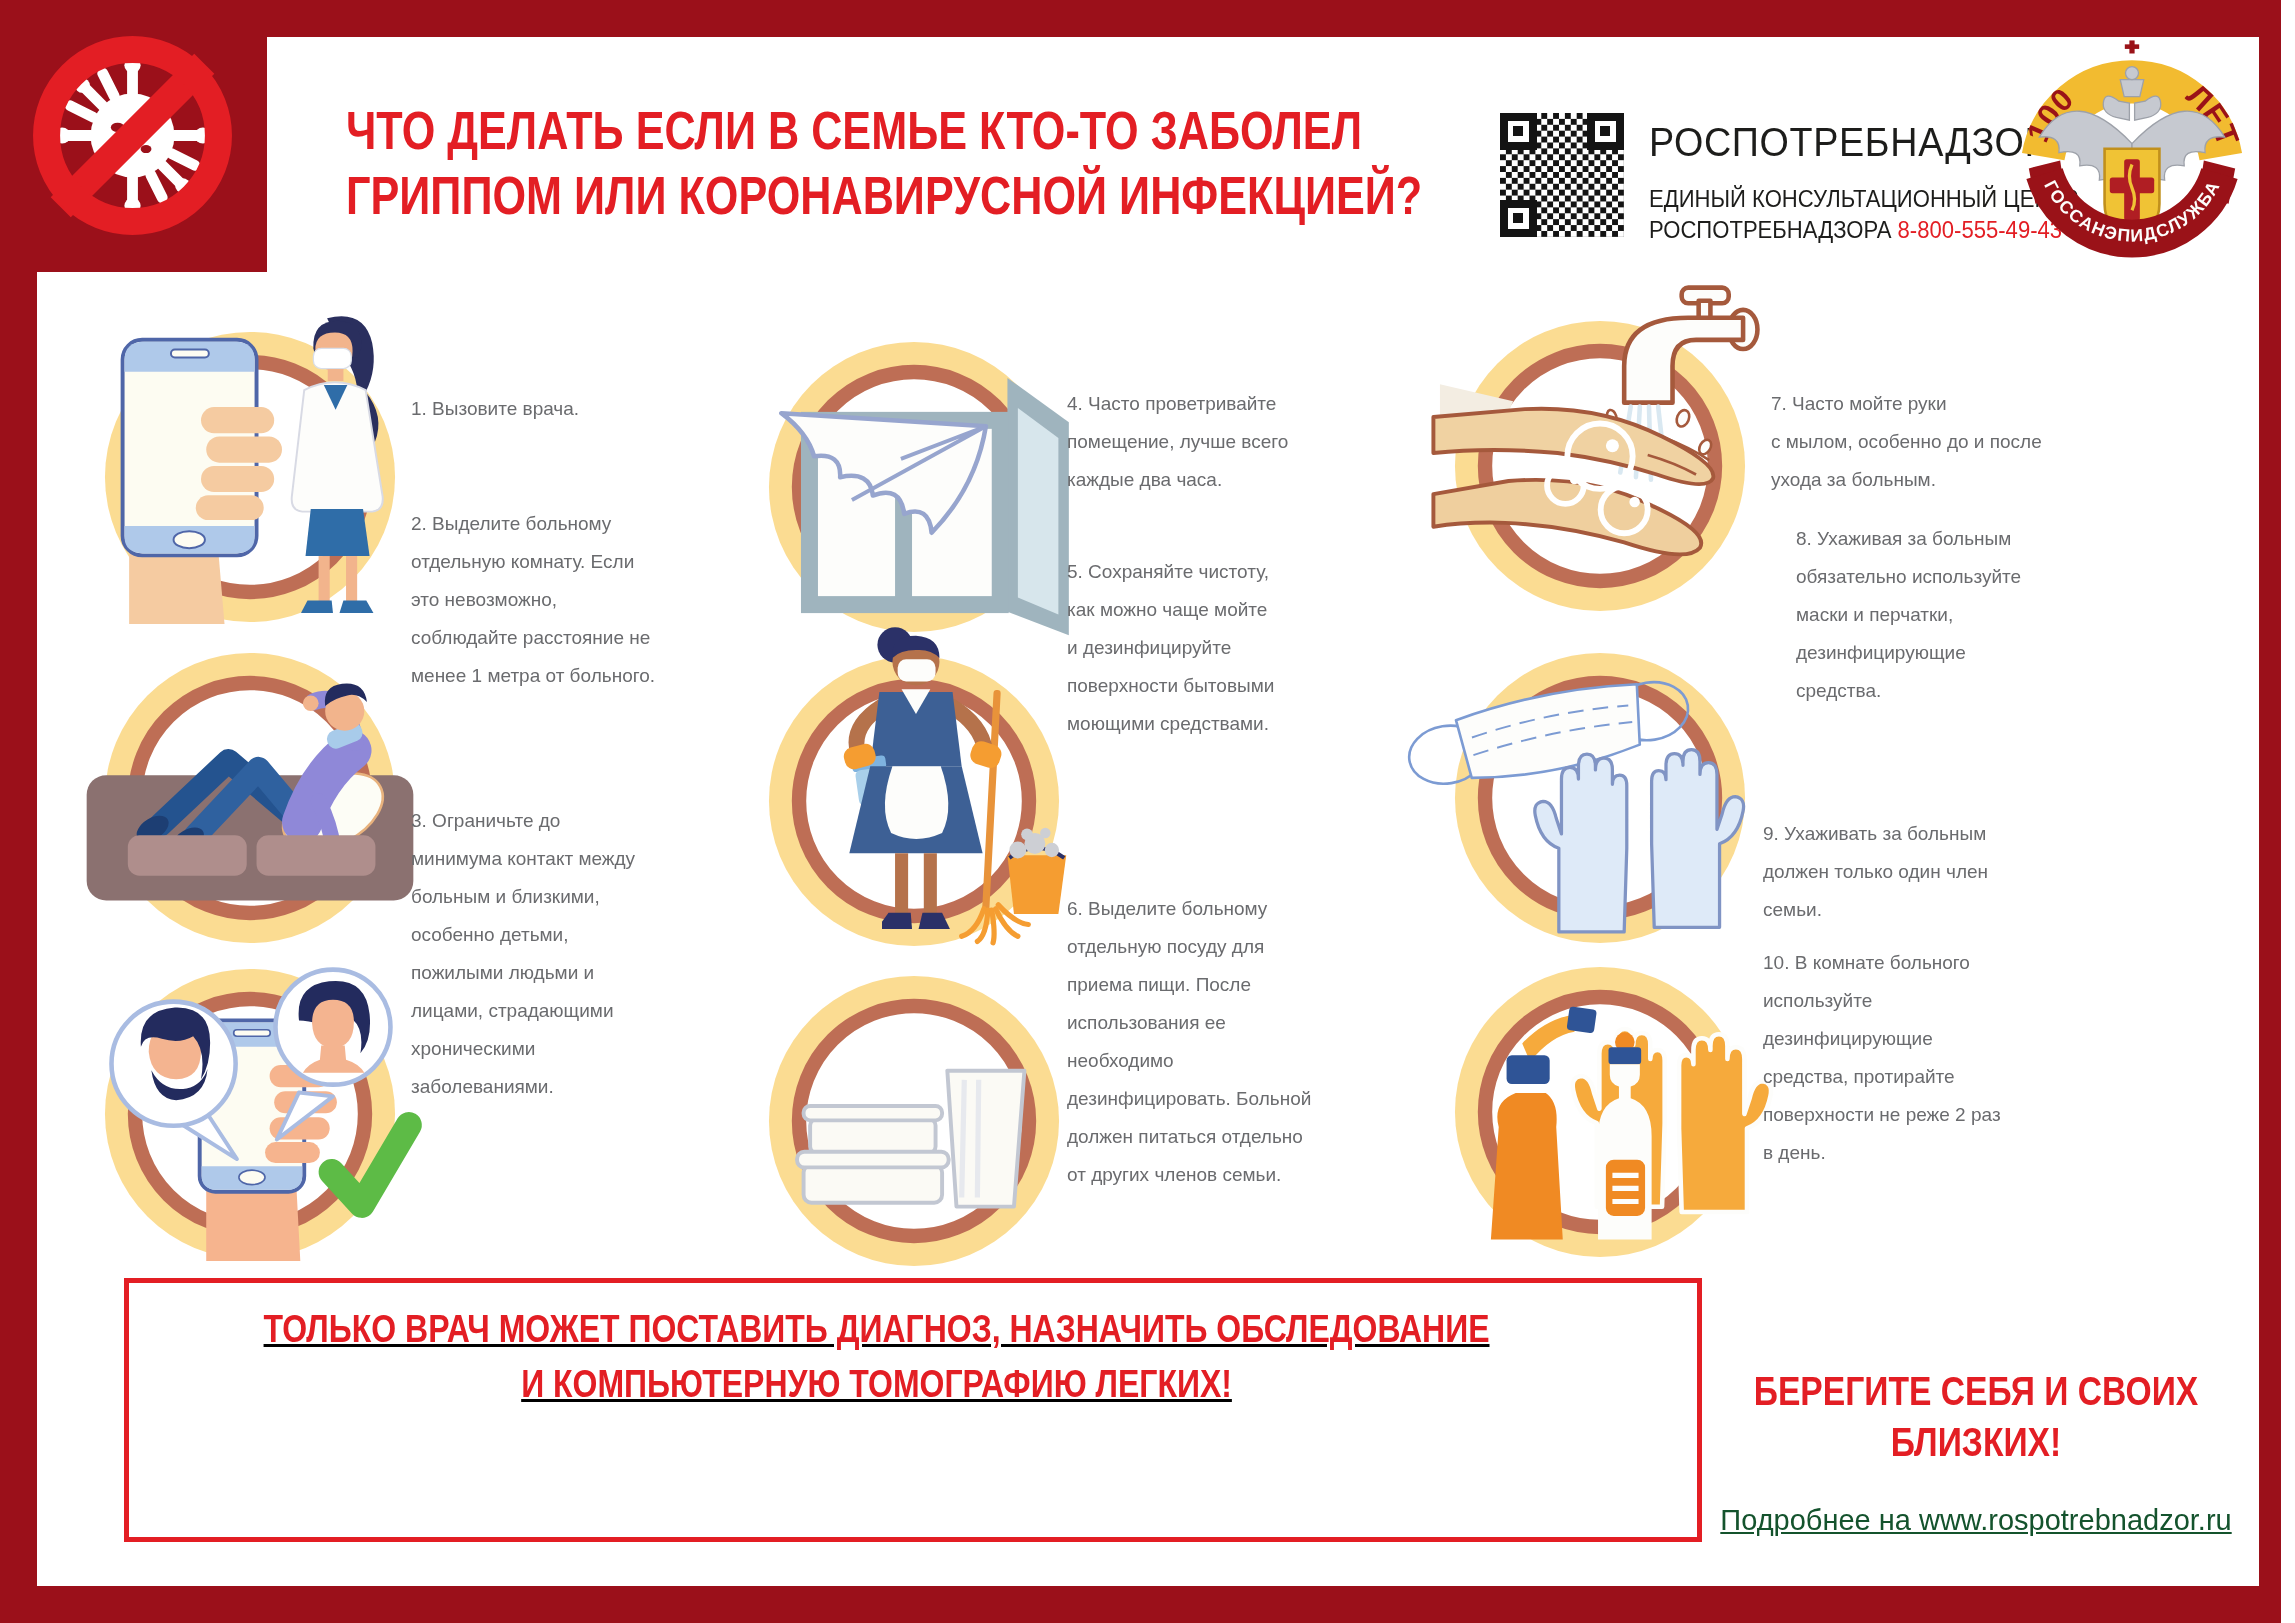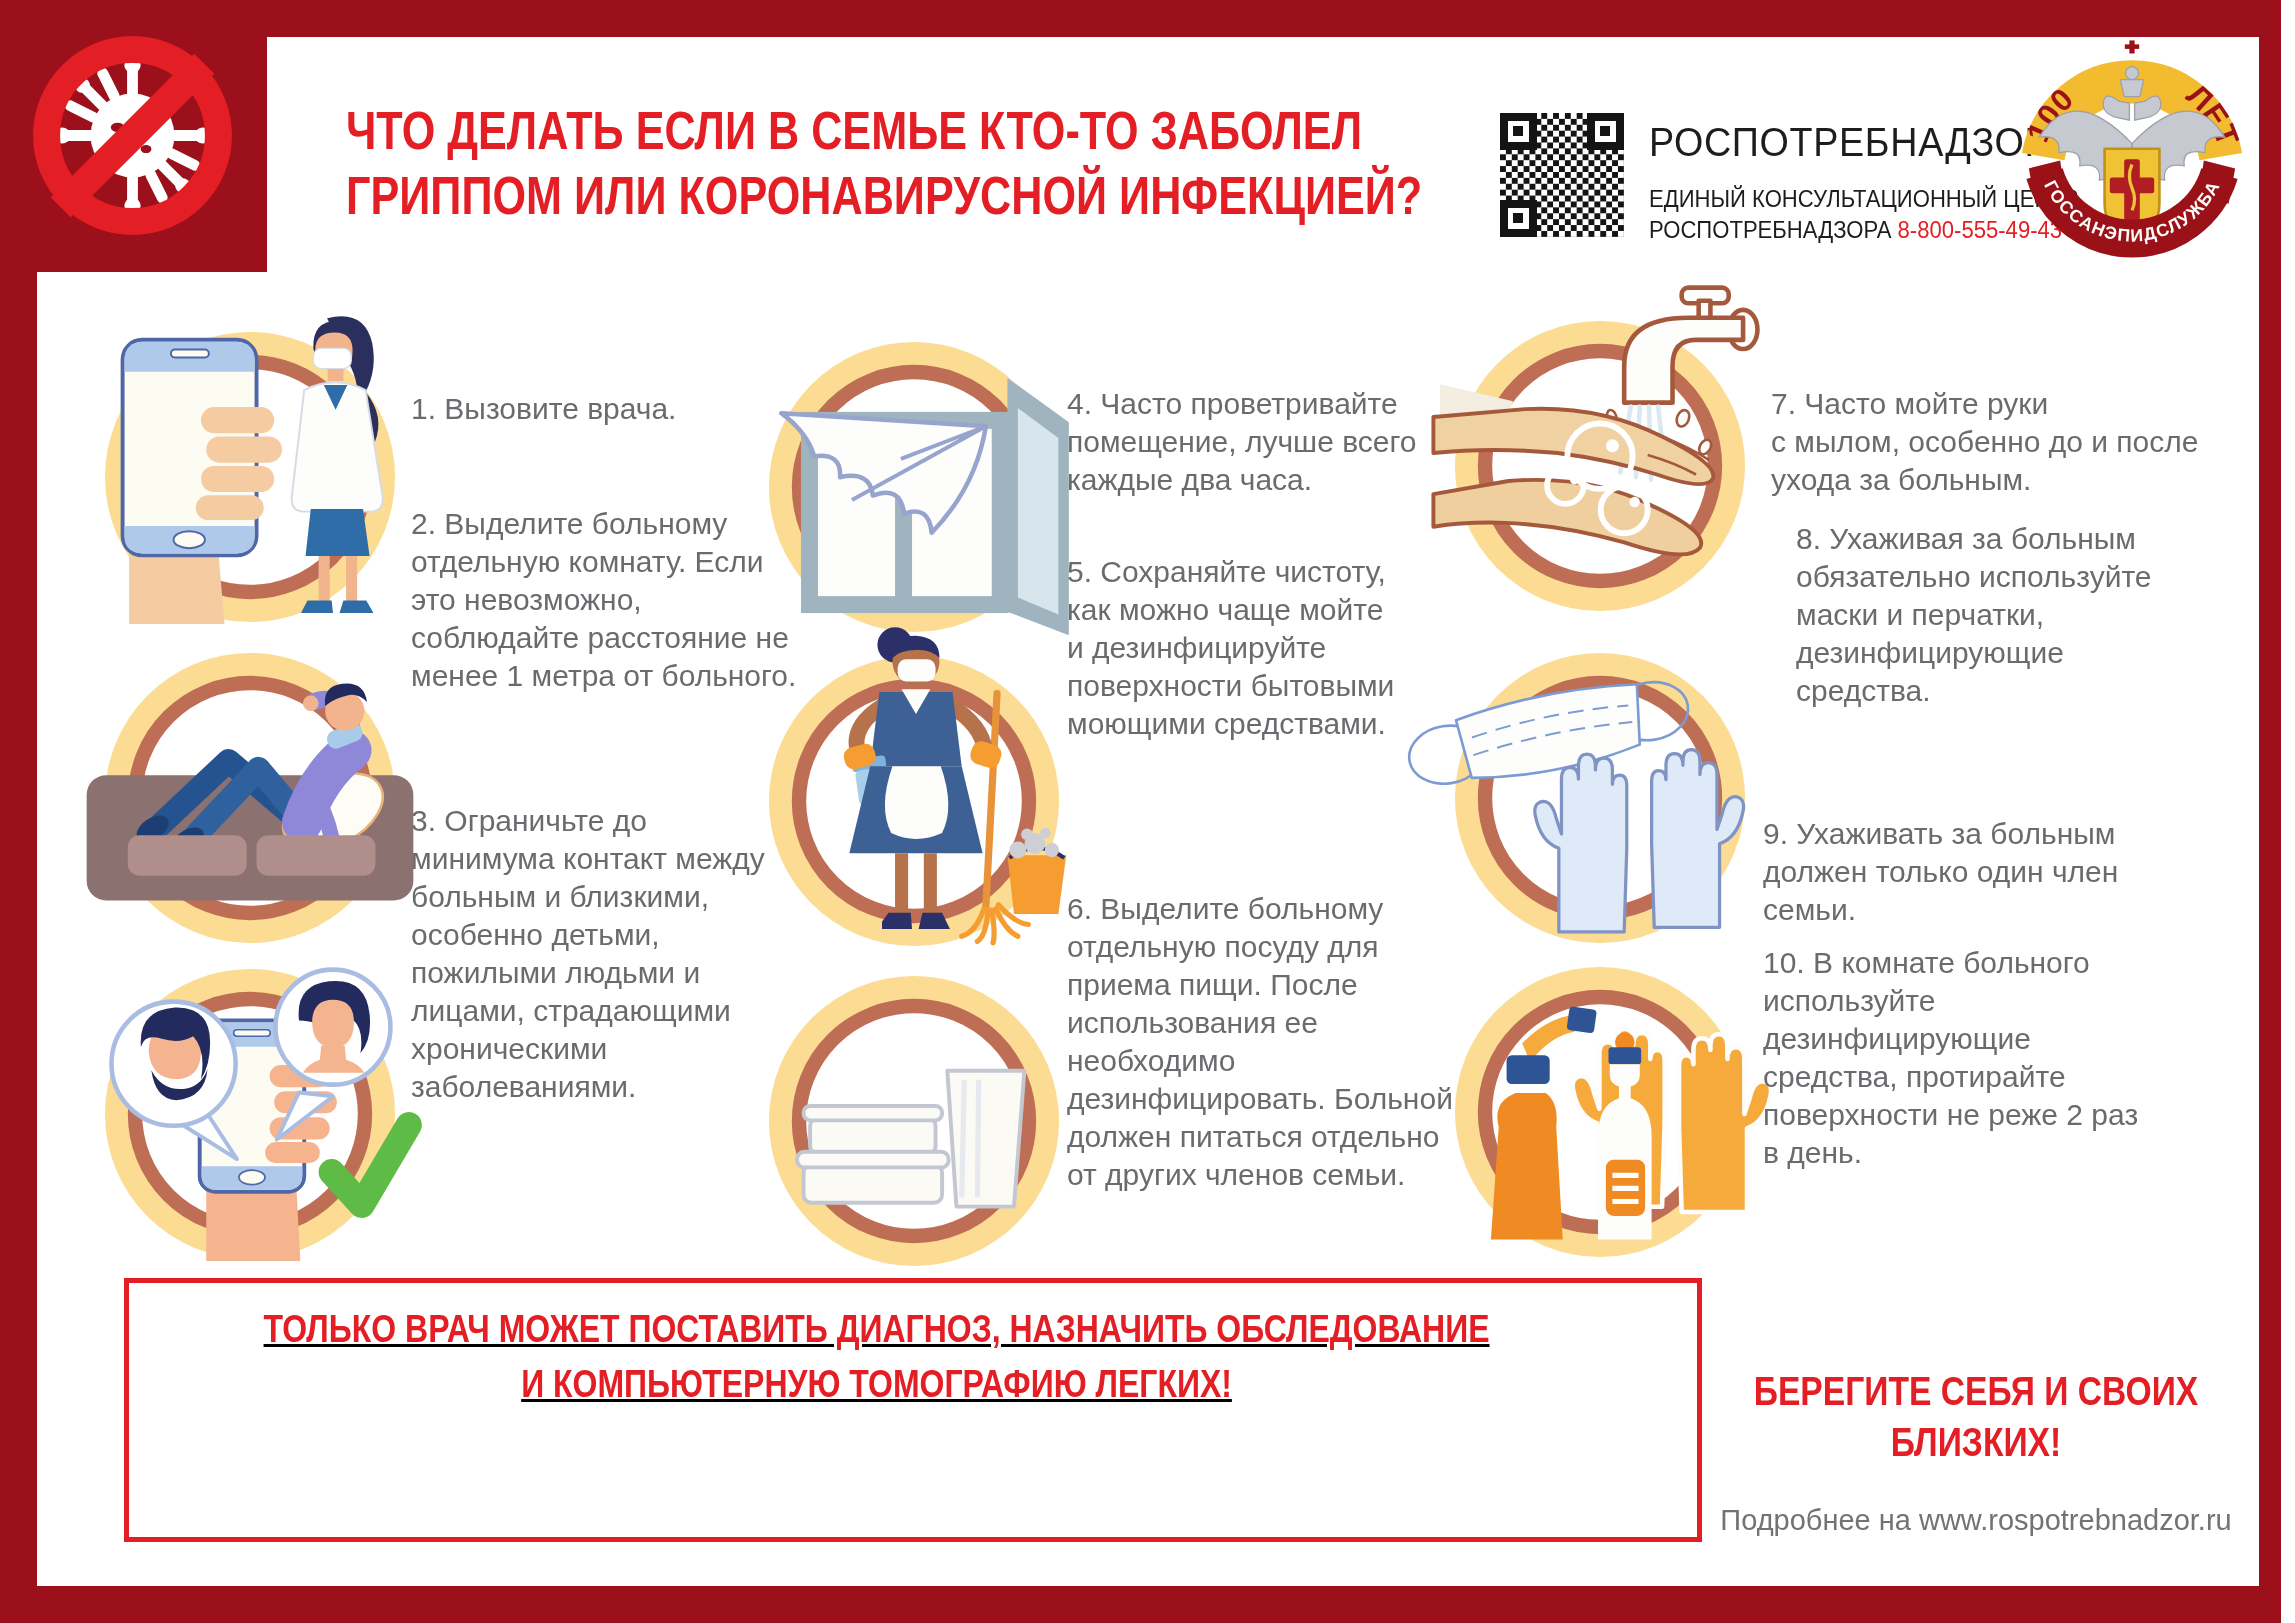--- a/index.html
+++ b/index.html
@@ -34,21 +34,21 @@
             transform:scaleX(0.92);transform-origin:0 0;white-space:nowrap;}
   .orgline2{position:absolute;left:1649px;top:216px;font-size:24px;color:#1D1D1B;
             transform:scaleX(0.92);transform-origin:0 0;white-space:nowrap;}
   .phone{color:#E31E24;}
 
   .logo{position:absolute;left:2021px;top:38px;width:222px;height:236px;}
   .logo svg{width:100%;height:100%;overflow:visible;}
   svg text{font-family:"Liberation Sans", sans-serif;}
 
   
-  .txt{position:absolute;font-size:30px;line-height:38px;color:#6A6B6E;white-space:pre-line;}
+  .txt{position:absolute;font-size:19px;line-height:38px;color:#6A6B6E;white-space:pre-line;}
   #t1{left:411px;top:390px;width:393px;}
   #t2{left:411px;top:505px;width:419px;}
   #t3{left:411px;top:802px;width:419px;}
   #t4{left:1067px;top:385px;width:425px;}
   #t5{left:1067px;top:553px;width:425px;}
   #t6{left:1067px;top:890px;width:445px;}
   #t7{left:1763px;top:385px;width:471px;margin-left:8px;}
   #t8{left:1763px;top:520px;width:465px;margin-left:33px;}
   #t9{left:1763px;top:815px;width:465px;}
   #t10{left:1763px;top:944px;width:465px;}
@@ -69,21 +69,21 @@
                     transform:scaleX(0.82);transform-origin:center;}
   .warning-msg{height:145px;display:flex;flex-direction:column;align-items:flex-start;justify-content:center;text-decoration:underline;}
   .warning-msg .wm{color:#E31E24;font-weight:bold;font-size:39px;line-height:55px;text-align:center;
                    white-space:pre-line;transform:scaleX(0.82);transform-origin:center;}
 
   
   .slogan{position:absolute;left:1688px;top:1366px;width:576px;text-align:center;color:#E31E24;
           font-weight:bold;font-size:41px;line-height:51px;white-space:pre-line;
           transform:scaleX(0.82);transform-origin:center top;}
   .moreinfo{position:absolute;left:1688px;top:1504px;width:576px;text-align:center;
-            color:#737373;font-size:29px;}
+            color:#14532d;font-size:29px;text-decoration:underline;}
 </style>
 </head>
 <body>
 
 <div class="poster">
 
   <div class="bar bar-top"></div>
   <div class="bar bar-bottom"></div>
   <div class="bar bar-left"></div>
   <div class="bar bar-right"></div>

